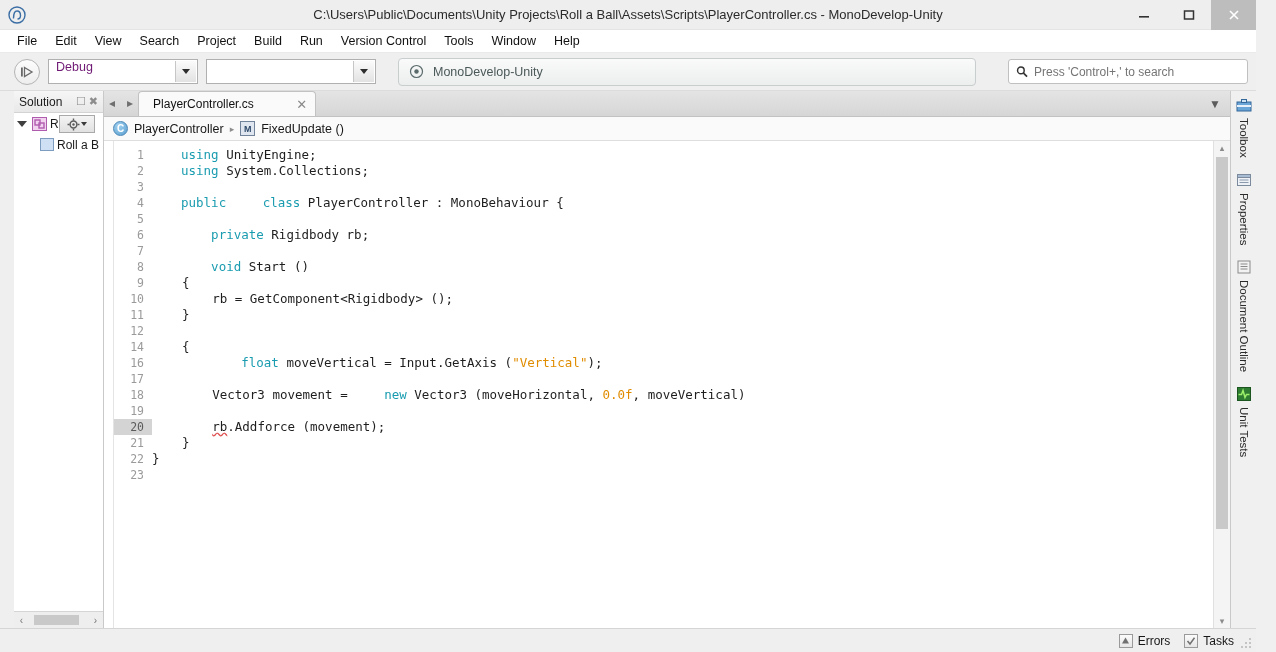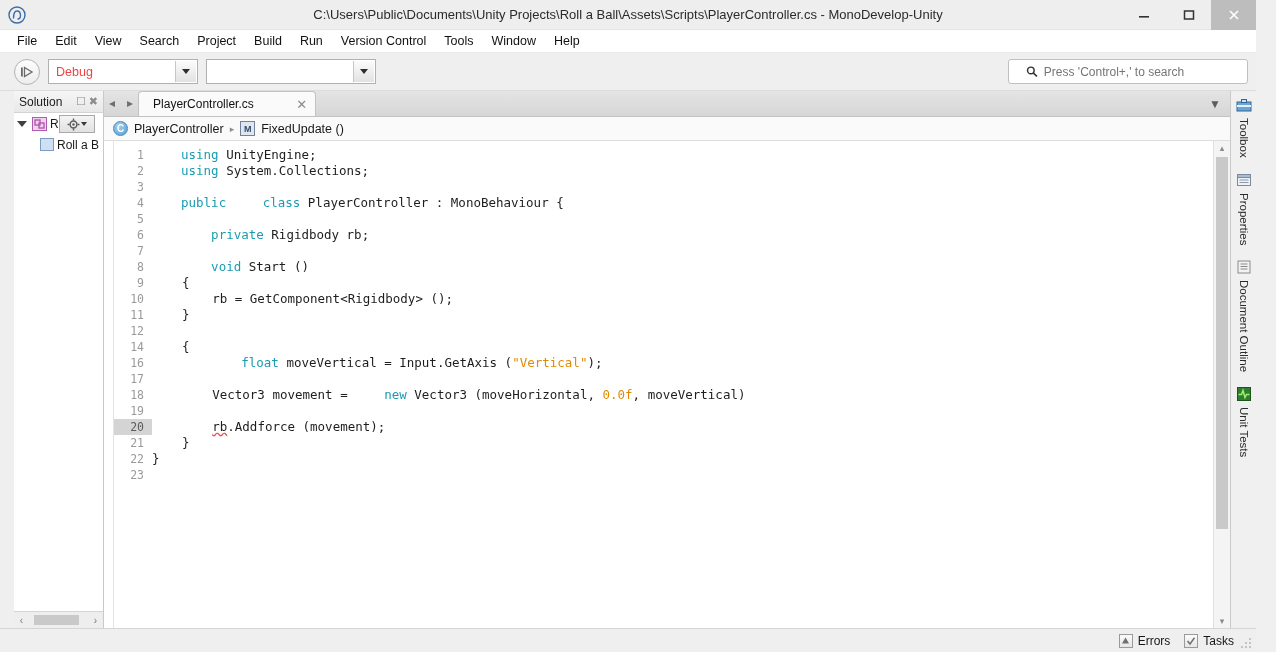--- a/index.html
+++ b/index.html
@@ -50,43 +50,43 @@
     border-bottom: 1px solid #dcdcdc;
   }
   .runbtn {
     width: 26px; height: 26px; border-radius: 50%;
     border: 1px solid #b4b4b4; background: linear-gradient(#fdfdfd,#ededed);
     display: flex; align-items: center; justify-content: center; color: #6a6a6a;
     margin-left: 6px;
   }
   .combo {
     height: 25px; background: #ffffff; border: 1px solid #b0b0b0;
-    display: flex; align-items: center; position: relative;
-    font-size: 12.5px; color: #ef4444; padding-left: 7px;
+    display: flex; position: relative;
+    font-size: 12.5px; color: #701a75; padding-left: 7px;
   }
   .combo.configuration { width: 150px; }
   .combo.runtime { width: 170px; }
   .combo .arrowbox {
     position: absolute; right: 1px; top: 1px; bottom: 1px; width: 21px;
     background: linear-gradient(#fbfbfb,#e2e2e2); border-left: 1px solid #c6c6c6;
     display: flex; align-items: center; justify-content: center;
   }
   .combo .arrowbox .tri {
     width: 0; height: 0; border-left: 4px solid transparent; border-right: 4px solid transparent;
     border-top: 5px solid #2d2d2d;
   }
   .statuswidget {
     flex: 1; max-width: 578px; height: 28px; margin: 0 14px;
     background: linear-gradient(#fafafa,#eceeee); border: 1px solid #c8cdcd;
     border-radius: 4px; display: flex; align-items: center; padding-left: 10px;
     color: #4b5858; font-size: 12.5px; gap: 9px;
   }
   .searchbox {
     width: 240px; height: 25px; background: #fff; border: 1px solid #c0c0c0;
-    border-radius: 3px; display: flex; align-items: center; gap: 6px; padding: 0 17px;
+    border-radius: 3px; display: flex; align-items: center; gap: 6px; padding: 0 7px;
     color: #8b98a8; font-size: 12px; margin-left: auto;
   }
 
   
   .body { flex: 1; display: flex; min-height: 0; background: #efefef; padding-left: 14px; }
 
   
   .leftpad { width: 90px; display: flex; flex-direction: column; background: #f2f2f2;
              border-right: 1px solid #c9c9c9; flex: none; position: relative; }
   .pad-header {
@@ -273,20 +273,27 @@
         </span>
     </div>
 
     <div class="combo runtime">
       <span></span>
       <span class="arrowbox">
           <span class="tri"></span>
         </span>
     </div>
 
+    <div class="statuswidget">
+      <svg width="15" height="15" viewBox="0 0 15 15">
+        <circle cx="7.5" cy="7.5" r="6" fill="none" stroke="#5a6a6a" stroke-width="1.2"></circle>
+        <circle cx="7.5" cy="7.5" r="2.2" fill="#5a6a6a"></circle>
+      </svg>
+      <span>MonoDevelop-Unity</span>
+    </div>
 
     <div class="searchbox">
       <svg width="13" height="13" viewBox="0 0 13 13">
         <circle cx="5.3" cy="5.3" r="3.6" fill="none" stroke="#333" stroke-width="1.6"></circle>
         <path d="M8.2 8.2 L12 12" stroke="#333" stroke-width="1.8"></path>
       </svg>
       <input style="border: none; outline: none; font-size: 12px; color: rgb(139, 152, 168); width: 100%; background: transparent; font-family: &quot;Liberation Sans&quot;, sans-serif;" placeholder="Press 'Control+,' to search">
     </div>
   </div>
 

